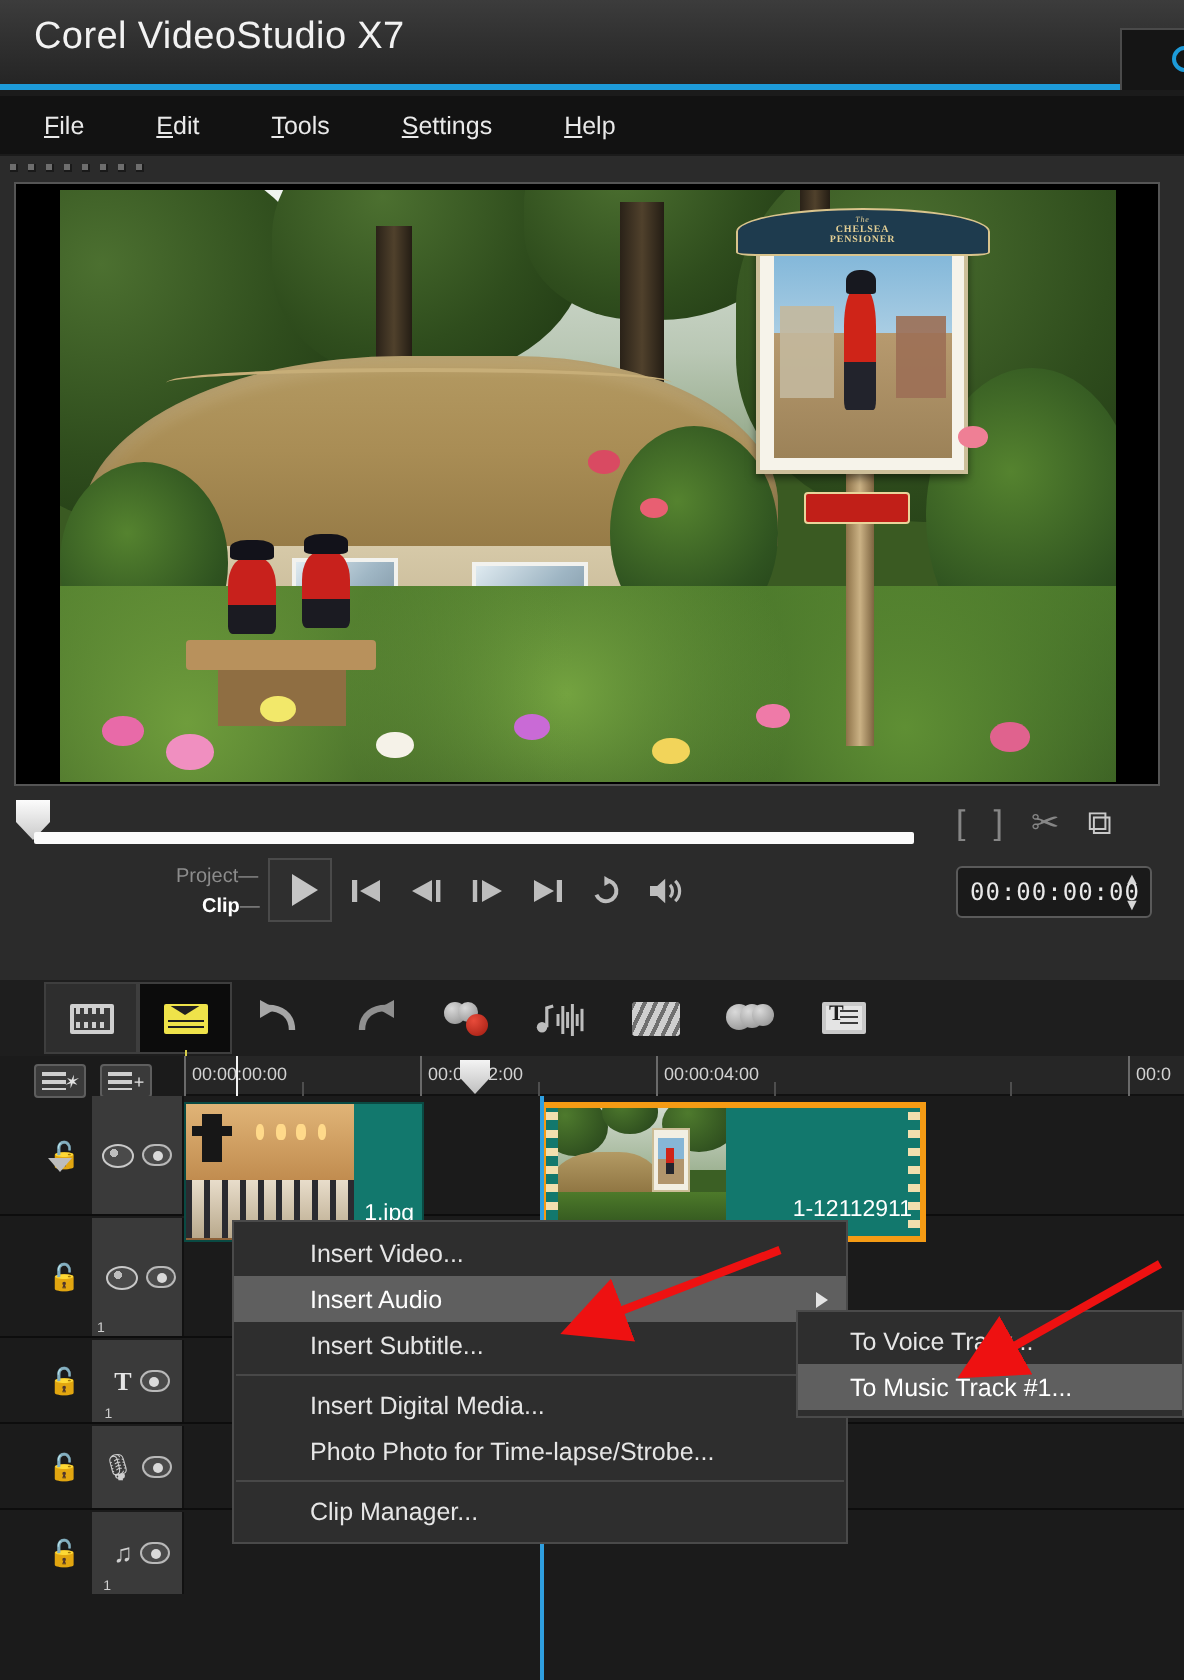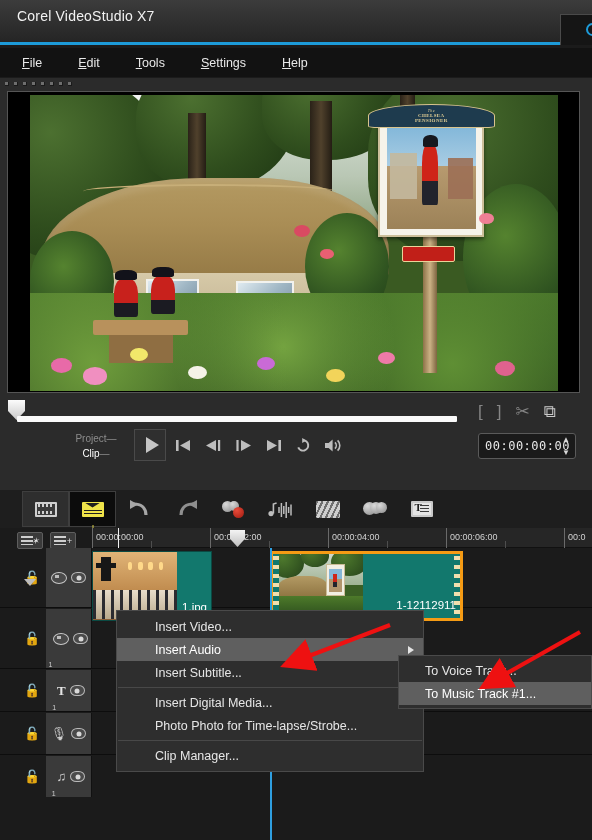--- a/index.html
+++ b/index.html
@@ -12,21 +12,21 @@
   }
 
   
   .titlebar {
     position: absolute; left: 0; top: 0; width: 592px; height: 45px;
     background: linear-gradient(to bottom, #3c3c3c 0%, #313131 45%, #252525 100%);
     border-bottom: 3px solid #1d9bd9;
   }
   .app-title {
     position: absolute; left: 17px; top: 8px;
-    font-size: 14px; color: #f2f2f2; letter-spacing: 0.2px;
+    font-size: 19px; color: #f2f2f2; letter-spacing: 0.2px;
     white-space: nowrap;
   }
   .tr-panel {
     position: absolute; left: 560px; top: 14px; width: 40px; height: 31px;
     background: #151515; border: 1px solid #4a4a4a; border-right: none;
     border-bottom: none; overflow: hidden;
   }
   .tr-circle {
     position: absolute; left: 25px; top: 8px; width: 13px; height: 13px;
     border: 2.5px solid #1d9bd9; border-radius: 50%;
@@ -219,25 +219,25 @@
     background: #fafafa; border-radius: 1px;
   }
   .trim-tools {
     position: absolute; left: 478px; top: 8px; display: flex; gap: 14px;
     align-items: center;
   }
   .trim-tools .ti { color: #868686; font-size: 17px; line-height: 1; }
   .trim-tools .ti.bright { color: #c9c9c9; }
 
   .pv-labels {
-    position: absolute; left: 68px; top: 36px; width: 56px; text-align: center;
+    position: absolute; left: 88px; top: 36px; width: 56px; text-align: left;
   }
   .pv-labels div { font-size: 10px; line-height: 15px; white-space: nowrap; }
   .pv-project { color: #8c8c8c; }
-  .pv-clip { color: #fff; font-weight: normal; }
+  .pv-clip { color: #fff; font-weight: bold; margin-left: 13px; }
   .pv-dash { color: #8c8c8c; }
 
   .play-btn {
     position: absolute; left: 134px; top: 34px; width: 32px; height: 32px;
     background: #2f2f2f; border: 1px solid #4a4a4a;
     display: flex; align-items: center; justify-content: center;
   }
   .play-btn span {
     width: 0; height: 0; border-left: 13px solid #c5c5c5;
     border-top: 8px solid transparent; border-bottom: 8px solid transparent;
@@ -790,21 +790,20 @@
       <span>/</span>
       <span>−</span>
       <span style="font-size:8px;">▾</span>
     </div>
   </div>
 
   <div class="ruler">
     <div class="tick" style="left:0px;width:118px;">00:00:00:00</div>
     <div class="tick" style="left:118px;width:118px;">00:00:02:00</div>
     <div class="tick" style="left:236px;width:118px;">00:00:04:00</div>
-    <div class="tick" style="left:354px;width:118px;">00:00:06:00</div>
     <div class="tick" style="left:472px;width:28px;">00:0</div>
     <div class="ruler-sub" style="left:59px;"></div>
     <div class="ruler-sub" style="left:177px;"></div>
     <div class="ruler-sub" style="left:295px;"></div>
     <div class="ruler-sub" style="left:413px;"></div>
     <div class="ruler-playhead-top" style="left:26px;"></div>
     <div class="ruler-marker" style="left:138px;"></div>
   </div>
 
   <div class="tracks">

